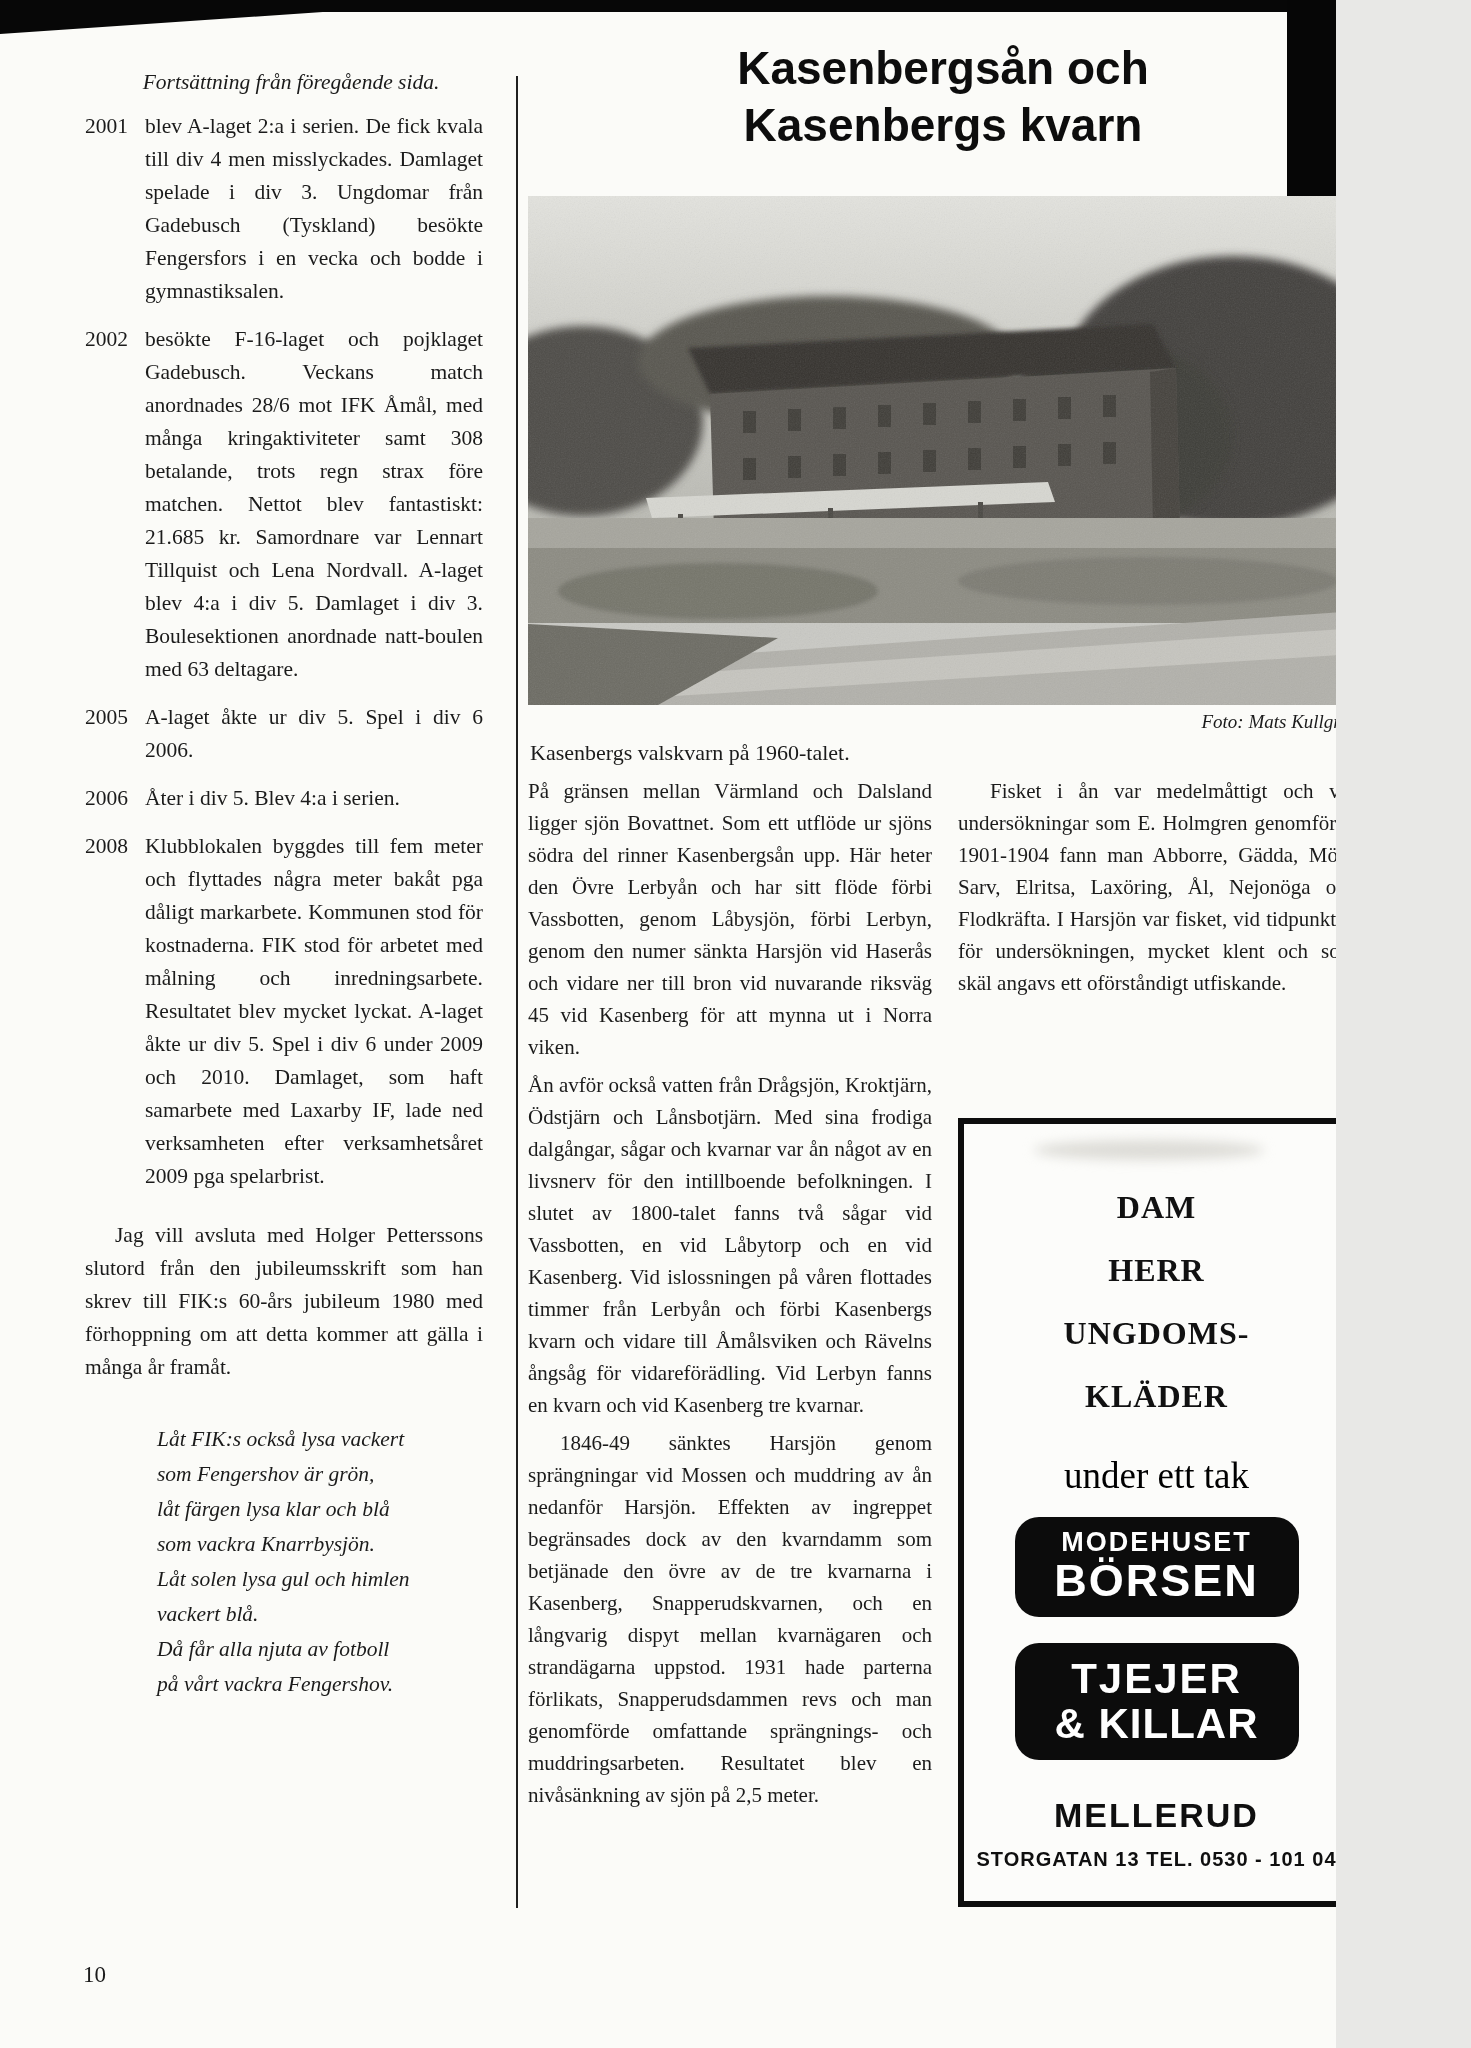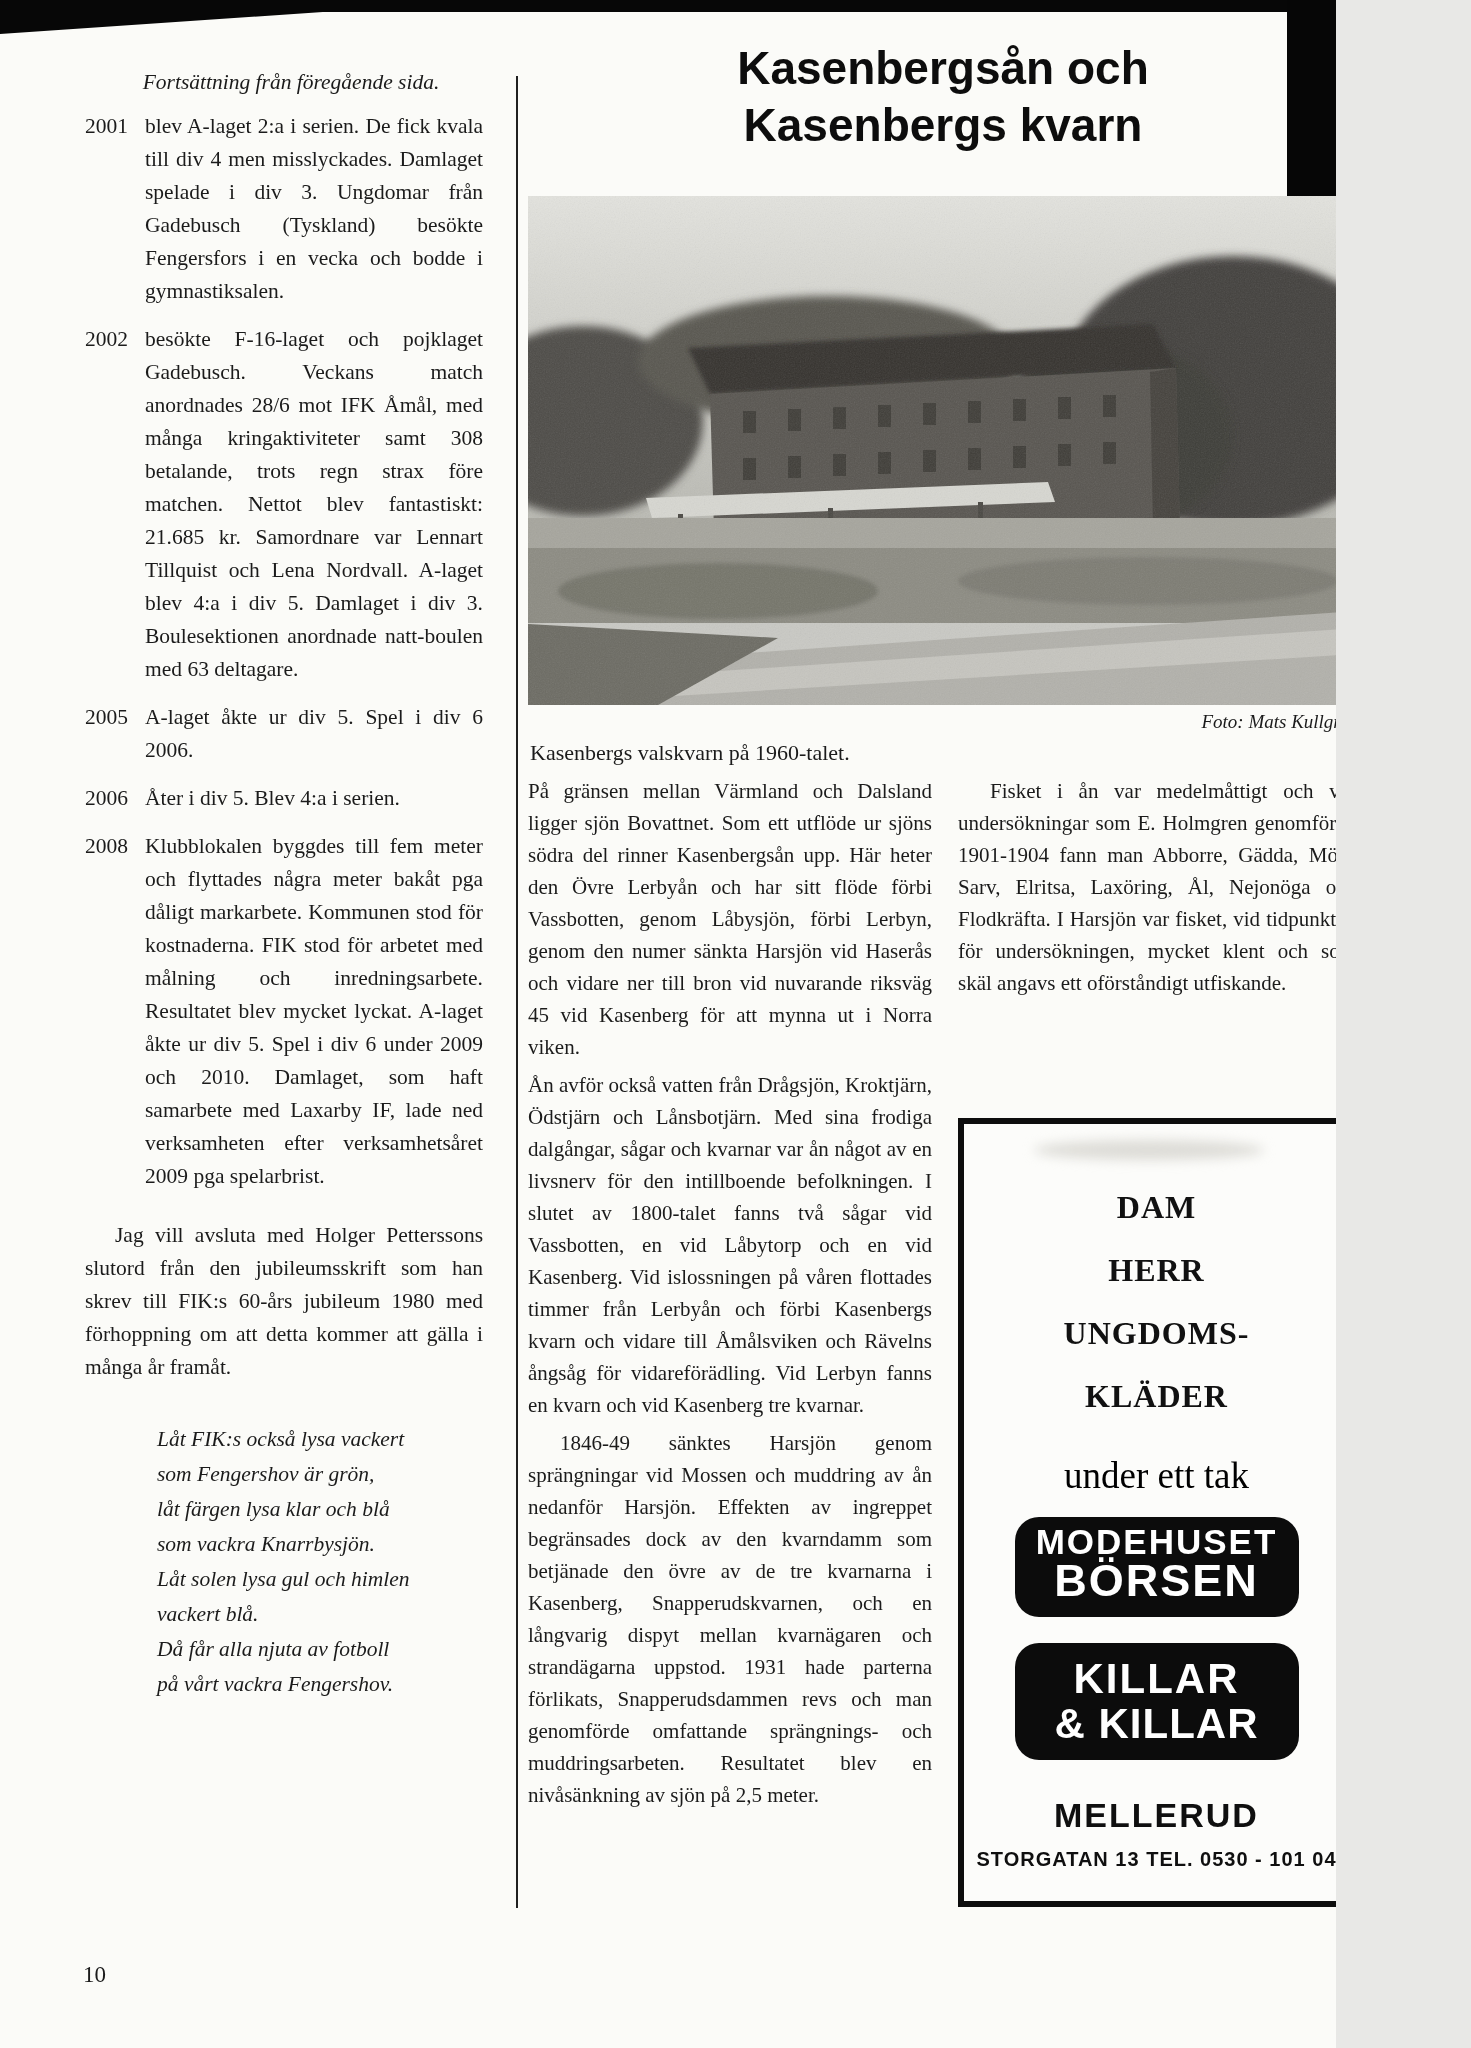--- a/index.html
+++ b/index.html
@@ -48,21 +48,21 @@
   
   .ad{position:absolute;left:958px;top:1118px;width:397px;height:789px;
     border:6px solid #0d0d0d;box-sizing:border-box;background:#fcfcfa;text-align:center;}
   .ad-smudge{position:absolute;left:70px;top:16px;width:230px;height:20px;background:#dddcd7;
     border-radius:50%;filter:blur(6px);}
   .ad-big{margin-top:52px;font-weight:bold;font-size:32px;line-height:63px;letter-spacing:1px;color:#111;}
   .ad-tag{margin-top:26px;font-size:37px;color:#000000;}
   .badge{width:276px;margin:20px auto 0;background:#0c0c0c;color:#fff;border-radius:24px;
     padding:10px 4px 13px;font-family:"Liberation Sans", sans-serif;font-weight:bold;}
   .badge.second{margin-top:26px;padding-top:13px;}
-  .b-top{font-size:35px;line-height:30px;letter-spacing:2px;}
+  .b-top{font-size:27px;line-height:30px;letter-spacing:2px;}
   .b-main{font-size:45px;line-height:47px;letter-spacing:2px;}
   .b-l1{font-size:42px;line-height:45px;letter-spacing:2px;}
   .b-l2{font-size:42px;line-height:46px;letter-spacing:1px;}
   .ad-city{margin-top:36px;font-family:"Liberation Sans", sans-serif;font-weight:bold;
     font-size:34px;letter-spacing:2px;color:#0f0f0f;}
   .ad-addr{margin-top:13px;font-family:"Liberation Sans", sans-serif;font-weight:bold;
     font-size:20px;letter-spacing:1px;color:#0f0f0f;}
 </style>
 </head>
 <body>
@@ -208,21 +208,21 @@
       <div>HERR</div>
       <div>UNGDOMS-</div>
       <div>KLÄDER</div>
     </div>
     <div class="ad-tag">under ett tak</div>
     <div class="badge">
       <div class="b-top">MODEHUSET</div>
       <div class="b-main">BÖRSEN</div>
     </div>
     <div class="badge second">
-      <div class="b-l1">KILLAR</div>
+      <div class="b-l1">TJEJER</div>
       <div class="b-l2">&amp; KILLAR</div>
     </div>
     <div class="ad-city">MELLERUD</div>
     <div class="ad-addr">STORGATAN 13  TEL. 0530 - 101 04</div>
   </div>
 
   <div class="page-num">10</div>
 
 </div>
 

